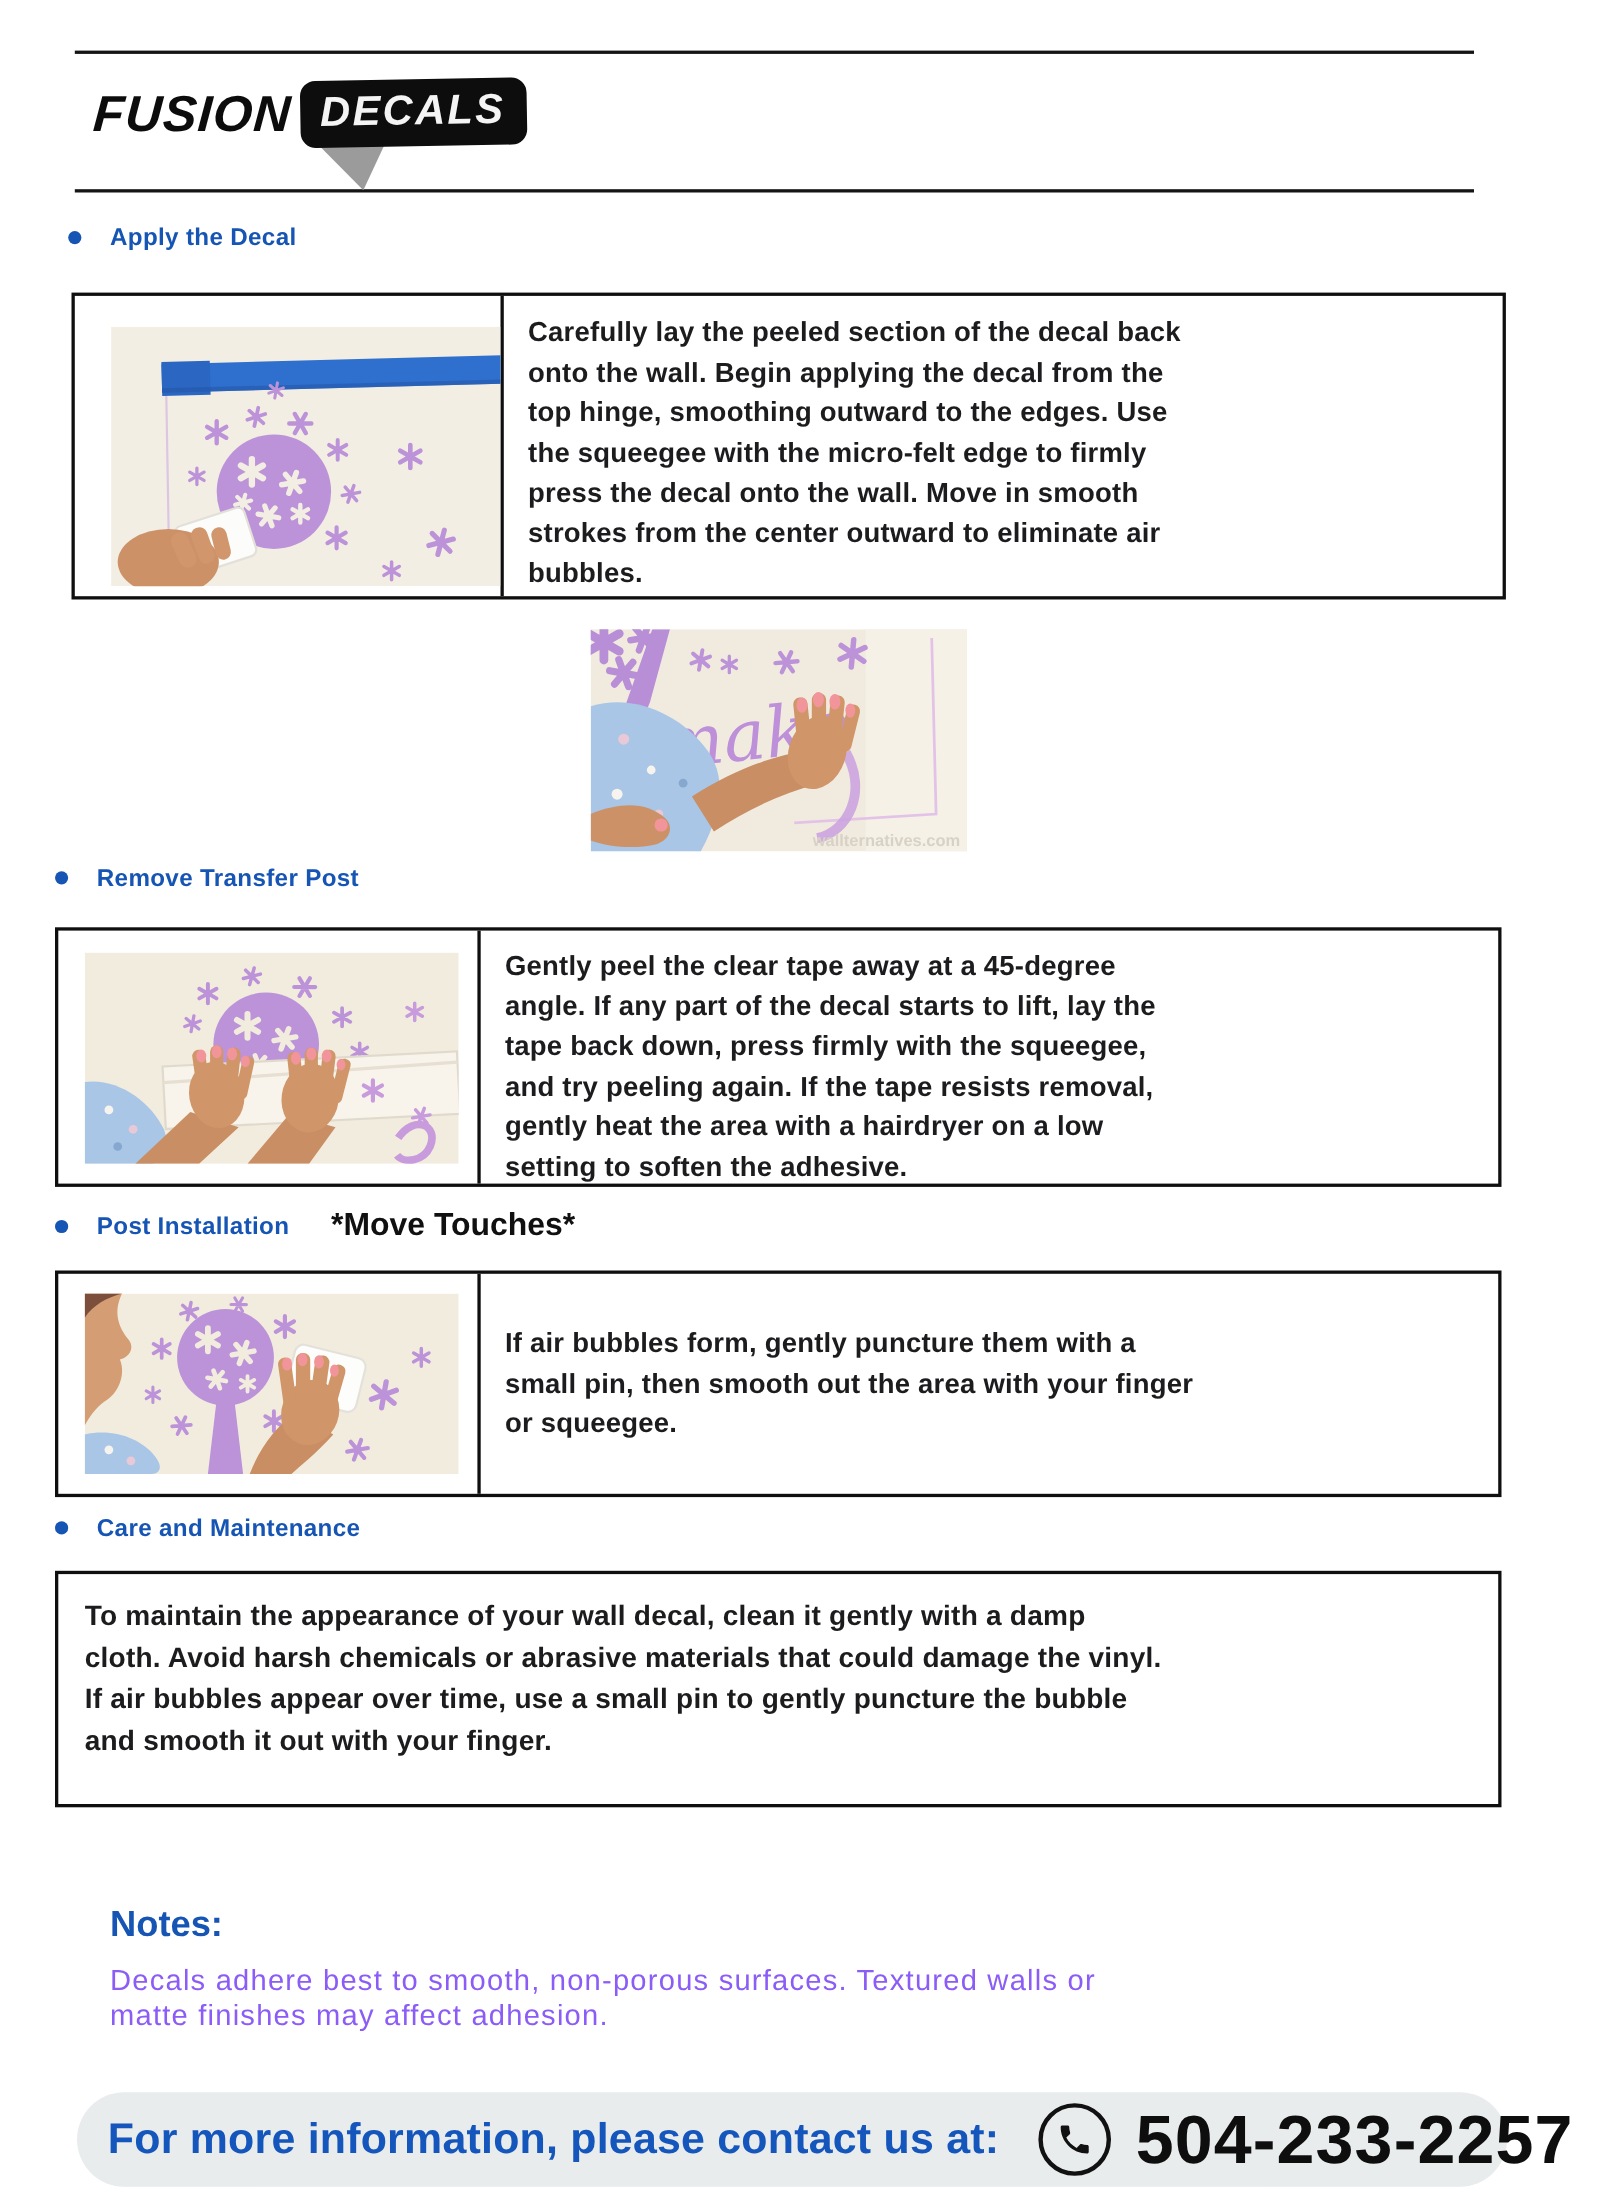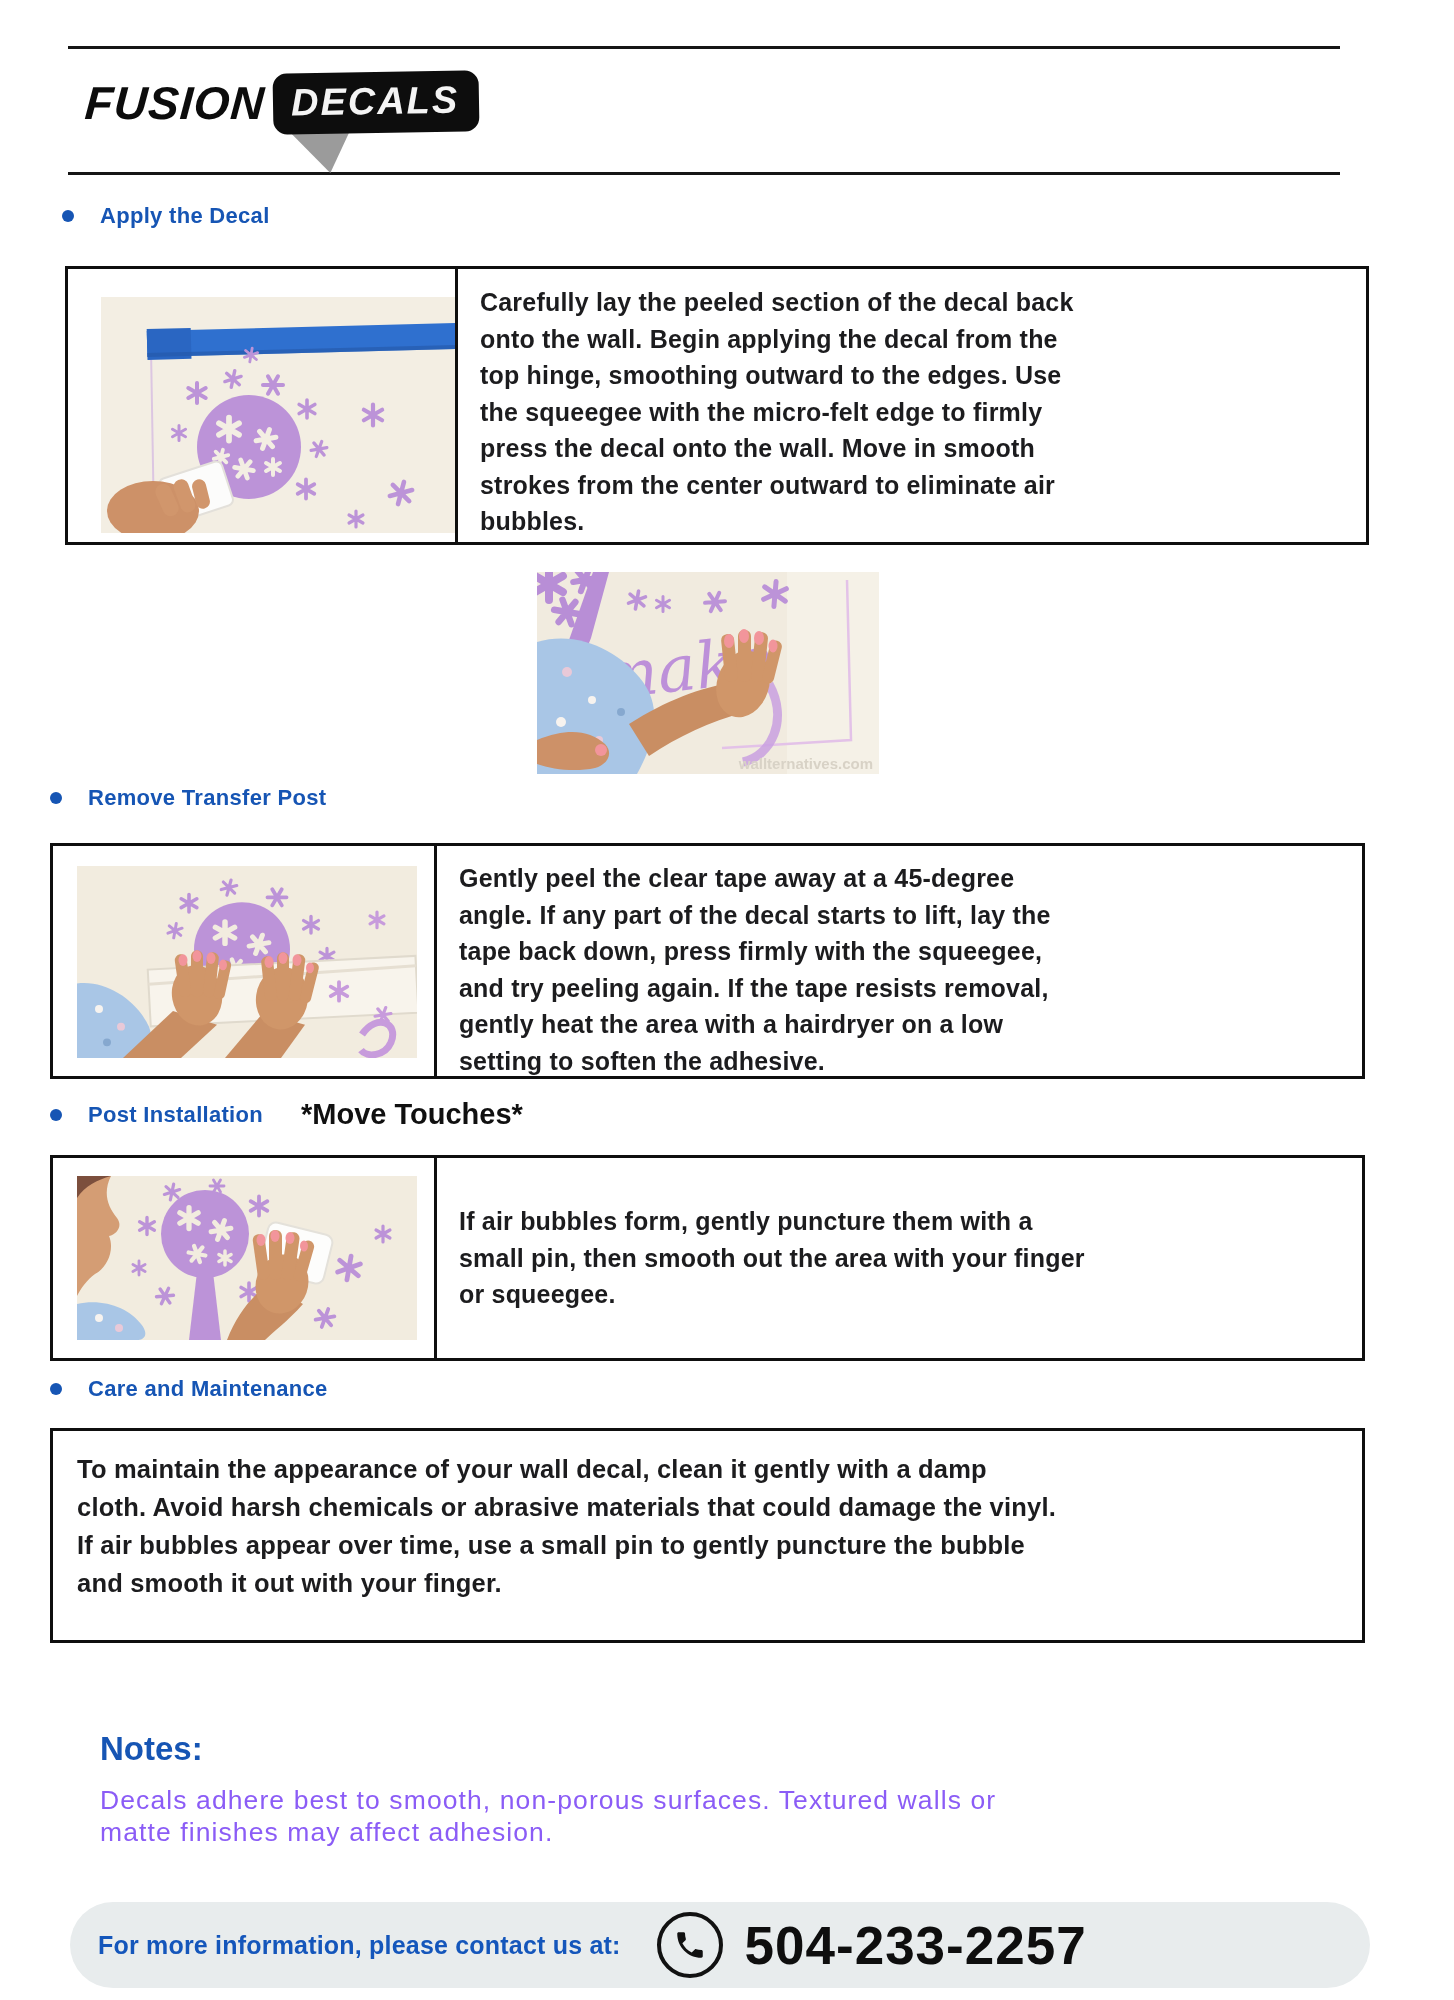--- a/index.html
+++ b/index.html
@@ -65,26 +65,26 @@
   .notes-title{position:absolute;left:100px;top:1730px;font-size:33px;font-weight:bold;color:#1655b4;}
   .notes-body{
     position:absolute;left:100px;top:1784px;width:935px;font-size:26.5px;line-height:32px;
     color:#8b5cf6;letter-spacing:1.1px;
   }
   
   .footer{
     position:absolute;left:70px;top:1902px;width:1300px;height:86px;background:#e8eced;
     border-radius:43px;display:flex;align-items:center;
   }
-  .footer-label{margin-left:28px;color:#1456bb;font-weight:bold;font-size:25px;letter-spacing:.2px;white-space:nowrap;}
+  .footer-label{margin-left:28px;color:#1456bb;font-weight:bold;font-size:39px;letter-spacing:.2px;white-space:nowrap;}
   .phone-badge{
     margin-left:36px;width:58px;height:58px;border-radius:50%;border:4px solid #111;
     display:flex;align-items:center;justify-content:center;flex:none;background:transparent;
   }
-  .phone-number{margin-left:22px;font-size:53px;font-weight:bold;color:#0e0e0e;letter-spacing:1px;white-space:nowrap;}
+  .phone-number{margin-left:22px;font-size:62px;font-weight:bold;color:#0e0e0e;letter-spacing:1px;white-space:nowrap;}
 </style>
 </head>
 <body>
 
 <svg width="0" height="0" style="position:absolute" aria-hidden="true">
   <defs>
     <g id="ast" fill="none" stroke-linecap="round">
       <path d="M0 -10 V10 M-8.7 -5 L8.7 5 M-8.7 5 L8.7 -5"></path>
     </g>
   </defs>

